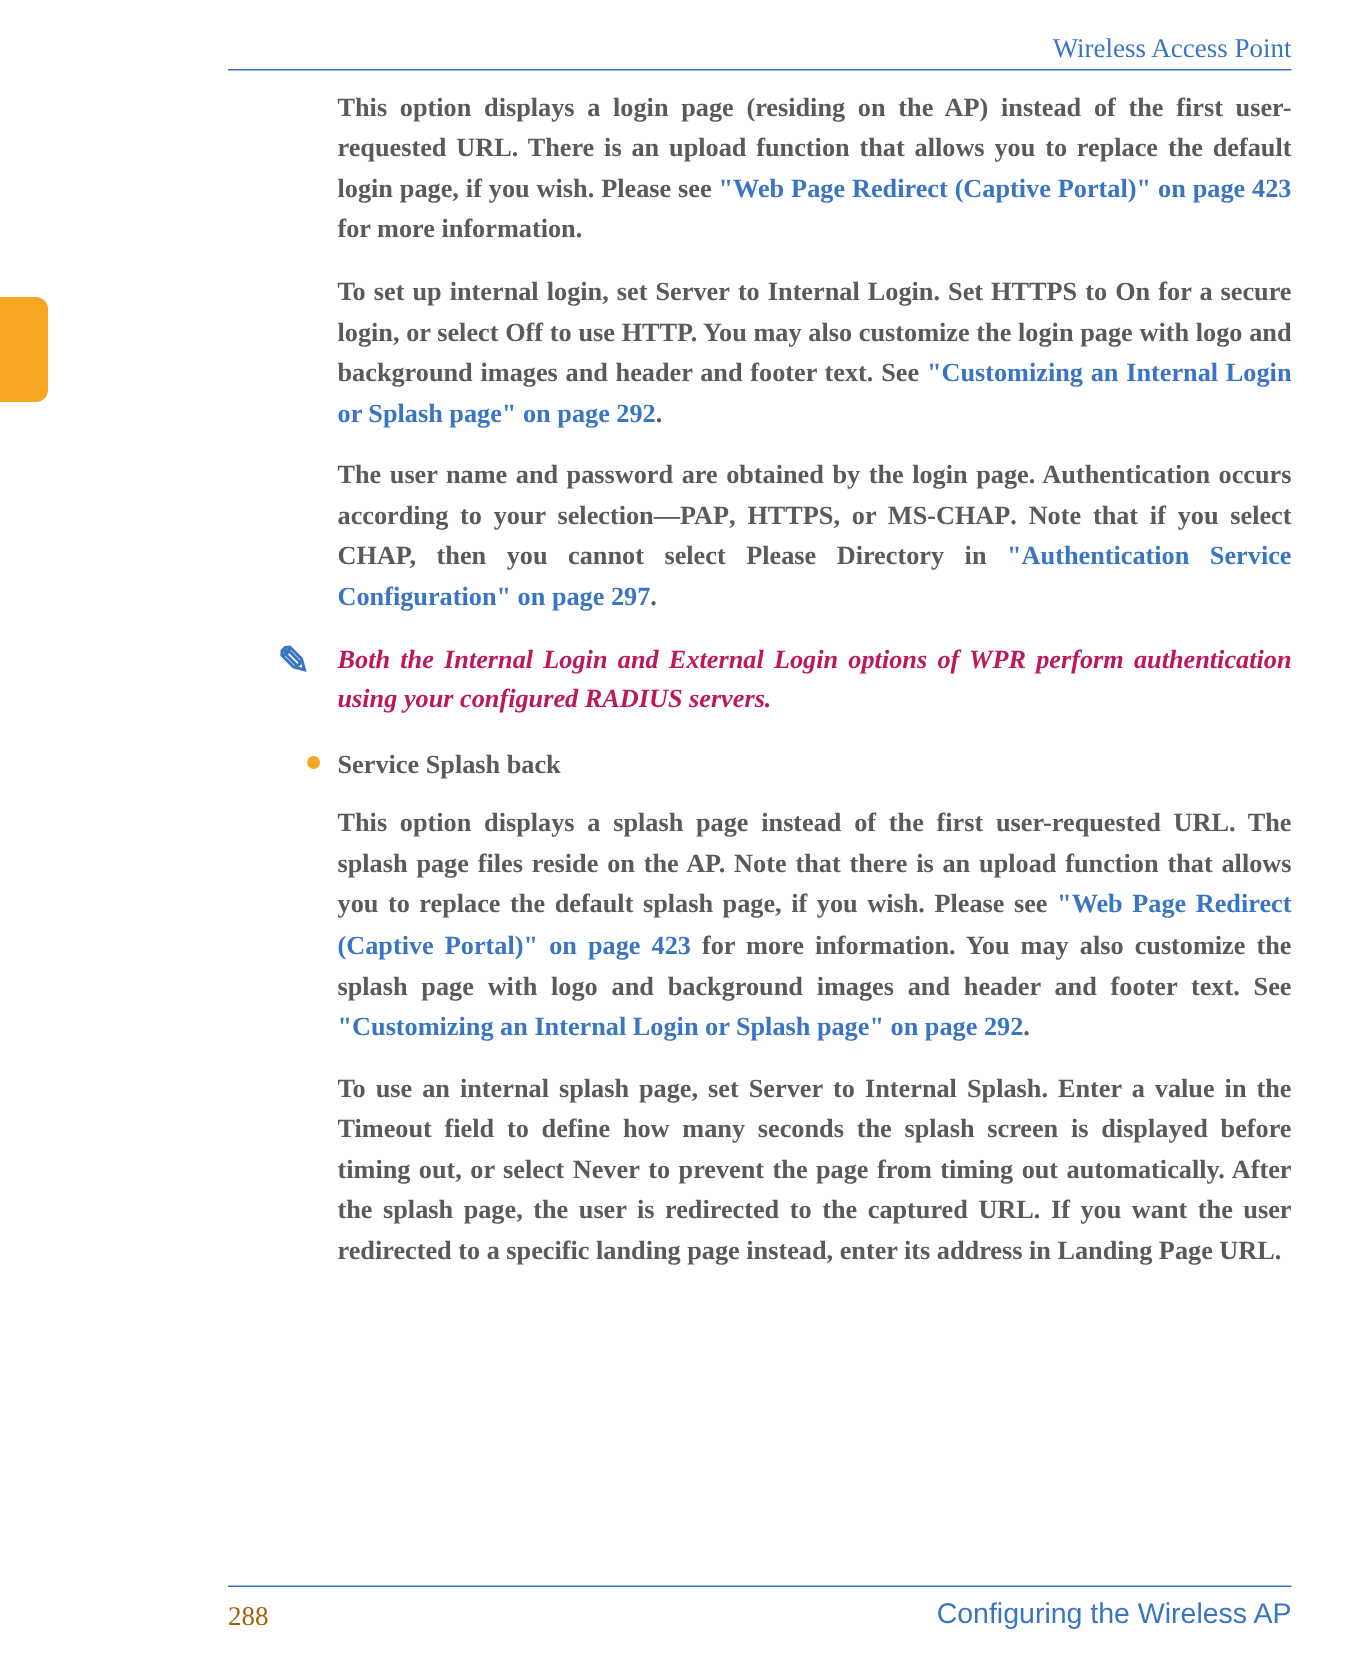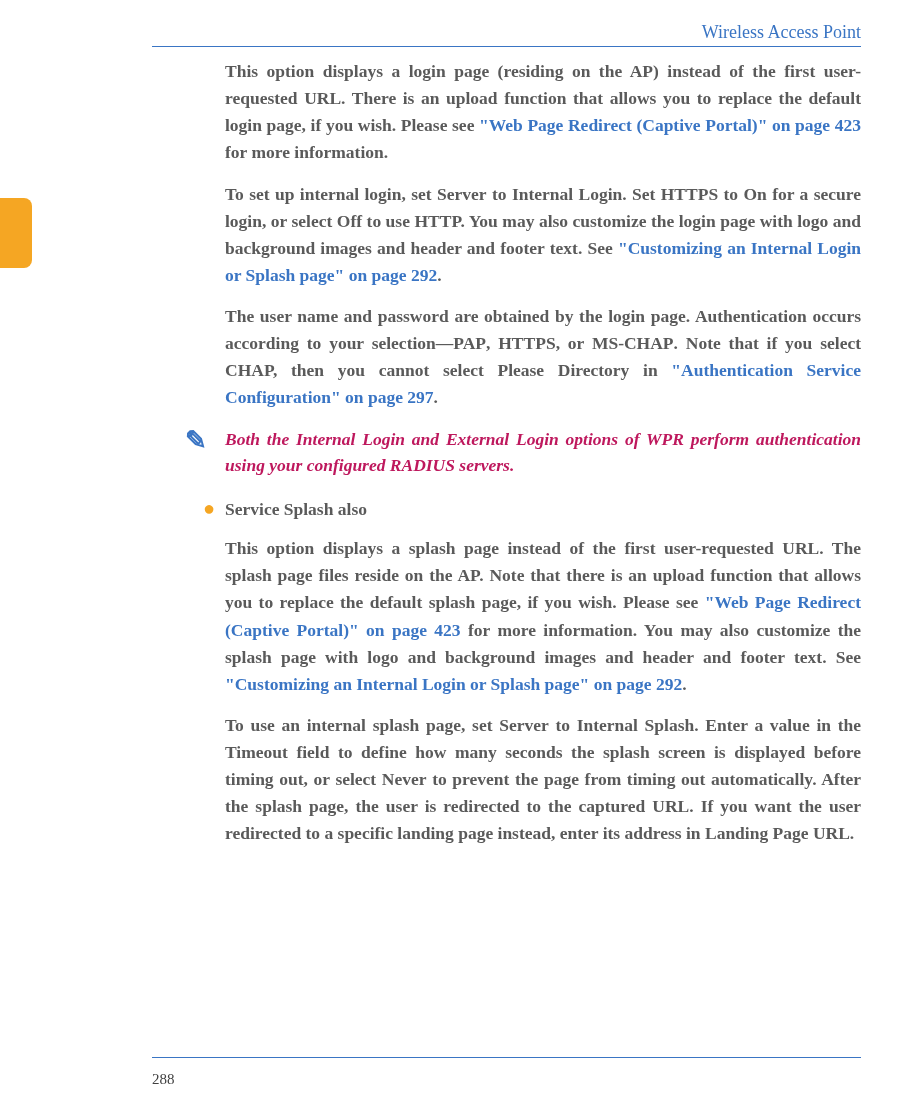--- a/index.html
+++ b/index.html
@@ -98,22 +98,22 @@
     bottom: 56px;
     left: 152px;
     right: 40px;
     height: 0;
     border-top: 1.5px solid #3a75c4;
   }
   .footer-left {
     position: absolute;
     bottom: 26px;
     left: 152px;
-    font-size: 15px;
-    color: #404040;
+    font-size: 18px;
+    color: #a16207;
   }
   .footer-right {
     position: absolute;
     bottom: 26px;
     right: 40px;
     font-size: 19px;
     color: #3a75c4;
     font-family: "Trebuchet MS", "Segoe UI", Arial, sans-serif;
   }
 </style>
@@ -141,29 +141,30 @@
     </p>
 
 
     <div class="note-row">
       <div class="note-icon">✎</div>
       <div class="note-text">Both the Internal Login and External Login options of WPR perform authentication using your configured RADIUS servers.</div>
     </div>
 
     <div class="bullet-row">
       <div class="bullet-dot">●</div>
-      <div class="bullet-label"><b>Service Splas</b><span>h also</span></div>
+      <div class="bullet-label"><b>Service Splas</b><span>h back</span></div>
     </div>
 
     <p>
       <span>This option displays a splash page instead of the first user-requested URL. The splash page files reside on the AP. Note that there is an upload function that allows you to replace the default splash page, if you wish. Please see </span><span class="link">"Web Page Redirect (Captive Portal)" on page 423</span><span> for more information. You may also customize the splash page with logo and background images and header and footer text. See </span><span class="link">"Customizing an Internal Login or Splash page" on page 292</span><span>.</span>
     </p>
 
     <p>
       <span>To use an internal splash page, set </span><b>Server</b><span> to </span><b>Internal Splash</b><span>. Enter a value in the </span><b>Timeout</b><span> field to define how many seconds the splash screen is displayed before timing out, or select </span><b>Never</b><span> to prevent the page from timing out automatically. After the splash page, the user is redirected to the captured URL. If you want the user redirected to a specific landing page instead, enter its address in </span><b>Landing Page URL</b><span>.</span>
     </p>
 
   </div>
 
   <div class="rule-bot"></div>
   <div class="footer-left">288</div>
+  <div class="footer-right">Configuring the Wireless AP</div>
 
 </div>
 
 </body></html>

